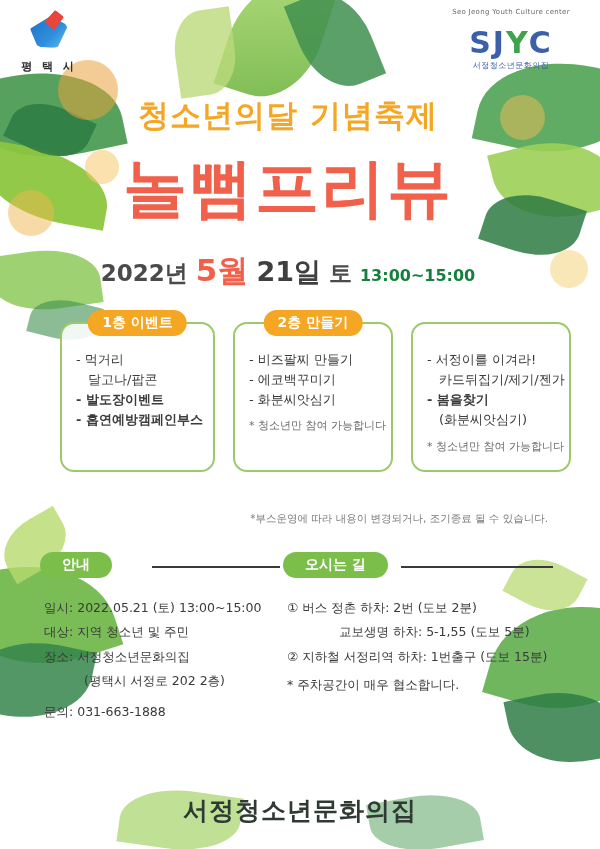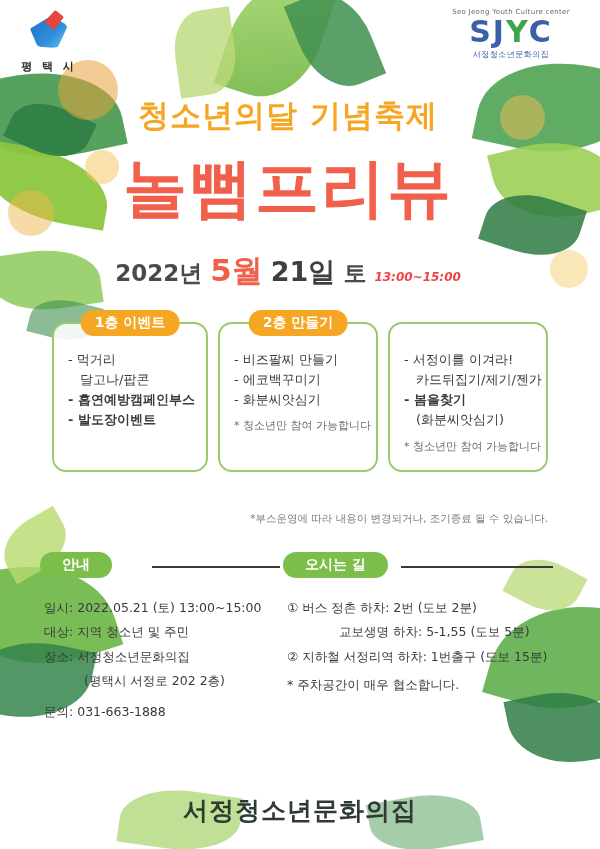--- a/index.html
+++ b/index.html
@@ -108,21 +108,21 @@
   }
   #logo-left .label {
     font-size: 11px; color: #2b2b2b; letter-spacing: 3px; margin-top: 3px;
     font-weight: 700;
   }
 
   #logo-right {
     position: absolute; right: 14px; top: 8px; width: 150px; text-align: center;
   }
   #logo-right .eng {
-    font-size: 7px; color: #6b6b6b; letter-spacing: .3px; margin-bottom: 1px;
+    font-size: 7px; color: #6b6b6b; letter-spacing: .3px; margin-bottom: 12px;
   }
   #logo-right .sjyc {
     font-size: 30px; font-weight: 800; letter-spacing: 2px; line-height: 1;
     color: #3b5fa8; font-family: "DejaVu Sans", sans-serif;
   }
   #logo-right .sjyc .y-green { color: #3fa34d; }
   #logo-right .kor {
     font-size: 8px; color: #3b5fa8; letter-spacing: .5px; margin-top: 2px;
   }
 
@@ -140,35 +140,36 @@
     color: #f0604a;
     text-shadow: 3px 3px 0 #ffffff, -2px -2px 0 #ffffff, 2px -2px 0 #ffffff, -2px 2px 0 #ffffff;
   }
   #title-date {
     margin-top: 18px;
     font-size: 23px; font-weight: 700; color: #4a4a4a;
     text-shadow: 1px 1px 0 #fff, -1px -1px 0 #fff;
   }
   #title-date .big { font-size: 31px; color: #f0604a; font-weight: 900; }
   #title-date .mid { font-size: 27px; color: #3f3f3f; font-weight: 800; }
-  #title-date .time { font-size: 12px; color: #ef4444; font-weight: 700; font-style: italic; }
+  #title-date .time { font-size: 16px; color: #15803d; font-weight: 700; }
 
   
   #cards {
     position: absolute; left: 52px; top: 322px; width: 496px;
     display: flex; justify-content: space-between; gap: 10px;
   }
   .card {
     position: relative;
     width: 160px;
     min-height: 150px;
     border: 2px solid #9cc96b;
     border-radius: 14px;
     background: rgba(255,255,255,0.88);
     padding: 26px 10px 0 14px;
+    margin-left: 8px;
   }
   .card-title {
     position: absolute; left: 50%; top: -14px; transform: translateX(-50%);
     background: #f5a623; color: #ffffff;
     font-size: 14px; font-weight: 800;
     padding: 4px 14px; border-radius: 14px; white-space: nowrap;
   }
   .card-list { list-style: none; margin: 0; padding: 0; }
   .card-list li {
     font-size: 13px; color: #3c3c3c; line-height: 1.55; white-space: nowrap;
@@ -274,22 +275,22 @@
     </div>
   </div>
 
   <div id="cards">
 
     <div class="card">
       <div class="card-title">1층 이벤트</div>
       <ul class="card-list">
         <li>- 먹거리</li>
         <li class="sub">달고나/팝콘</li>
+        <li class="bold">- 발도장이벤트</li>
         <li class="bold">- 흡연예방캠페인부스</li>
-        <li class="bold">- 발도장이벤트</li>
       </ul>
       <div class="card-note"></div>
     </div>
 
     <div class="card">
       <div class="card-title">2층 만들기</div>
       <ul class="card-list">
         <li>- 비즈팔찌 만들기</li>
         <li>- 에코백꾸미기</li>
         <li>- 화분씨앗심기</li>

